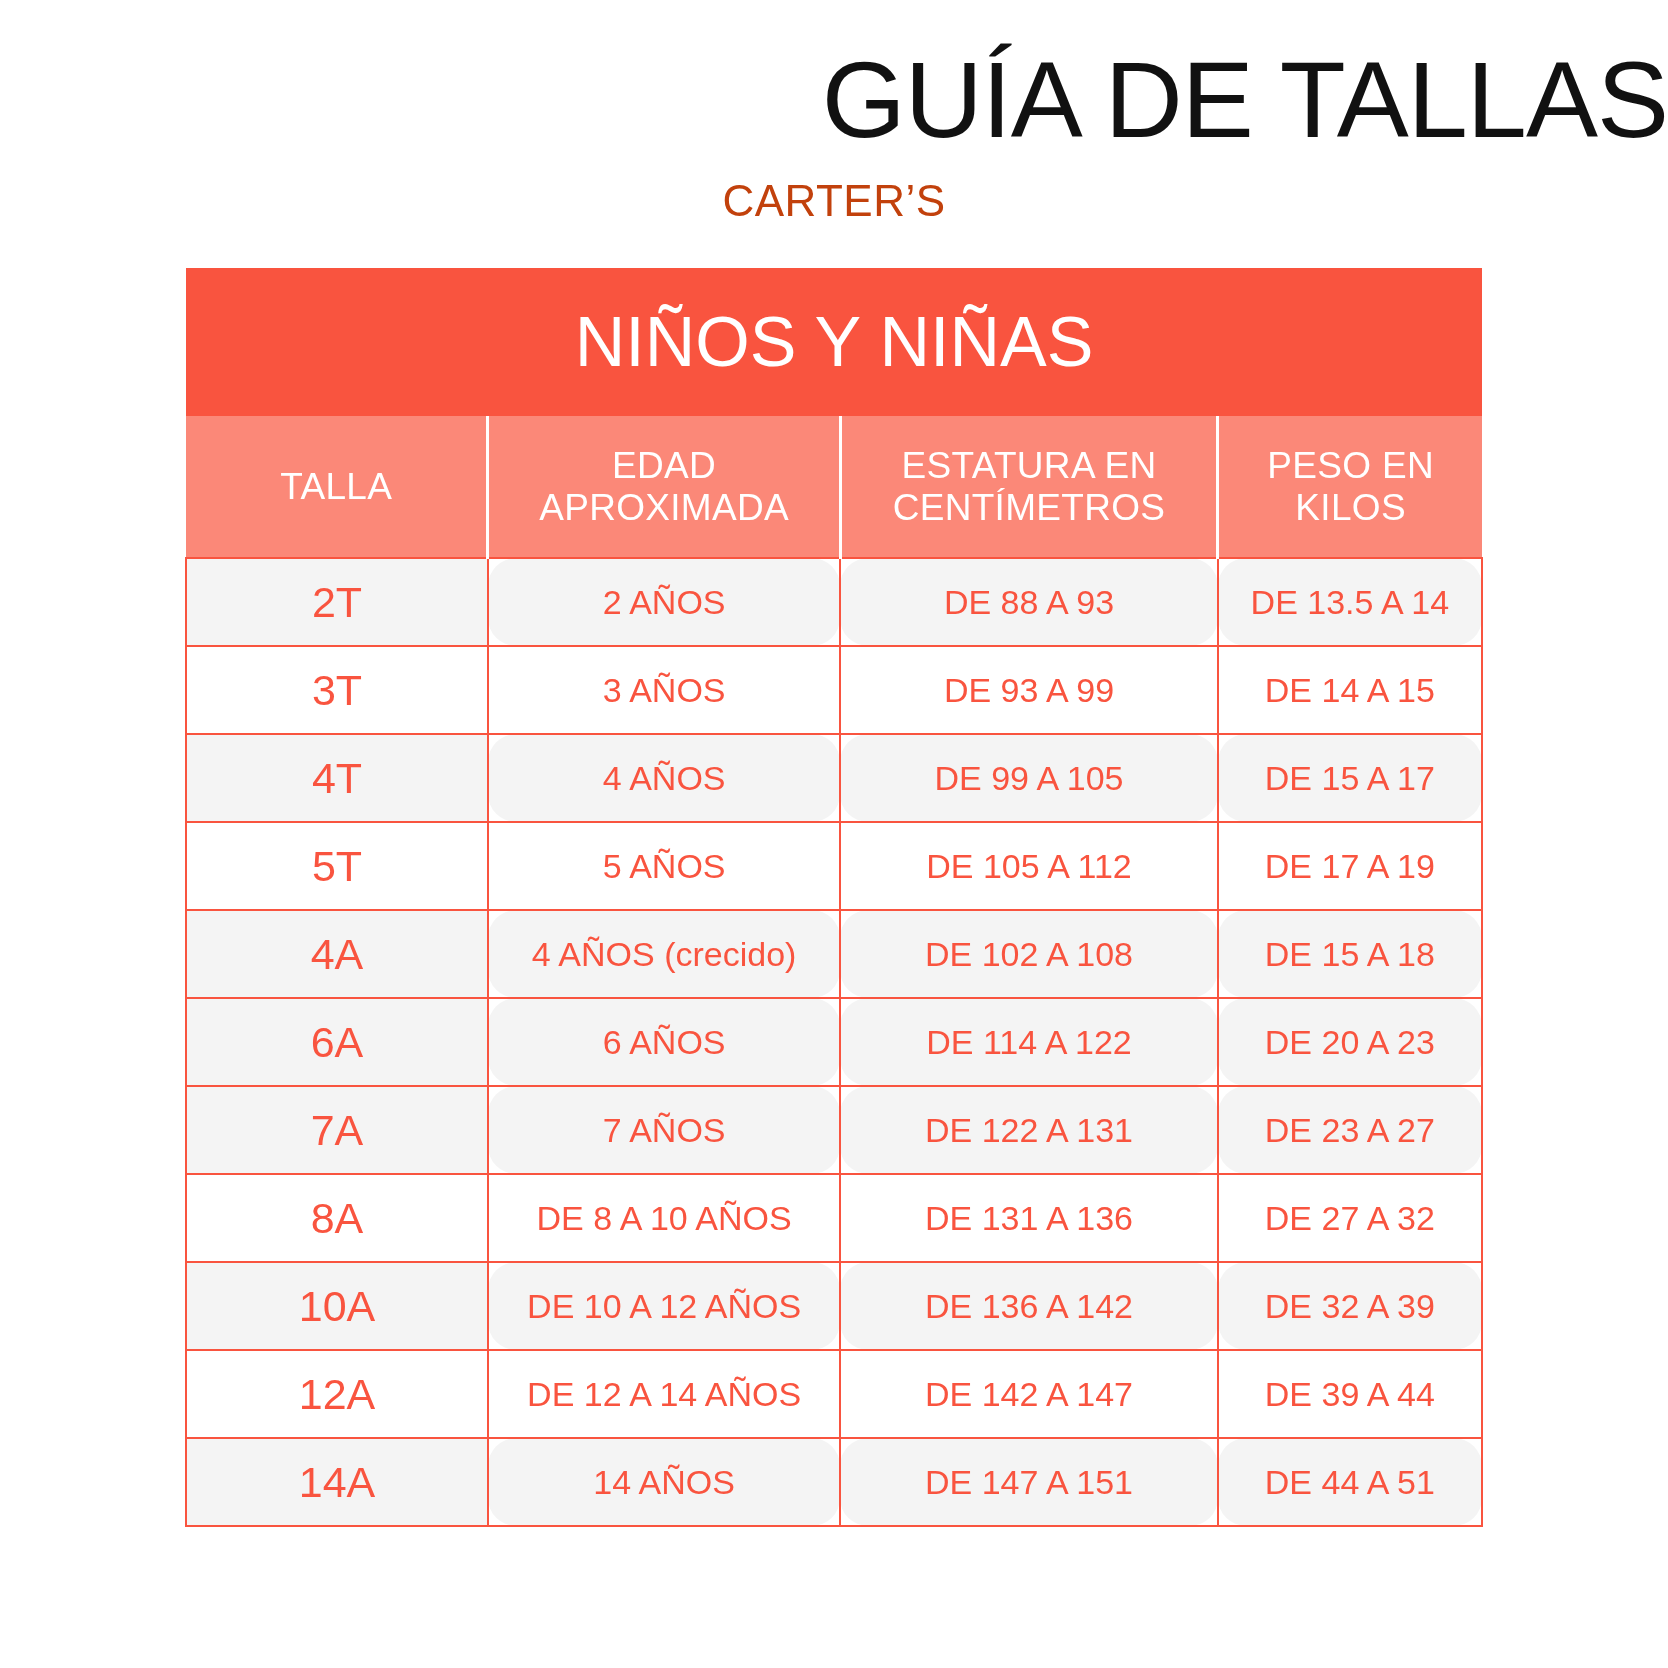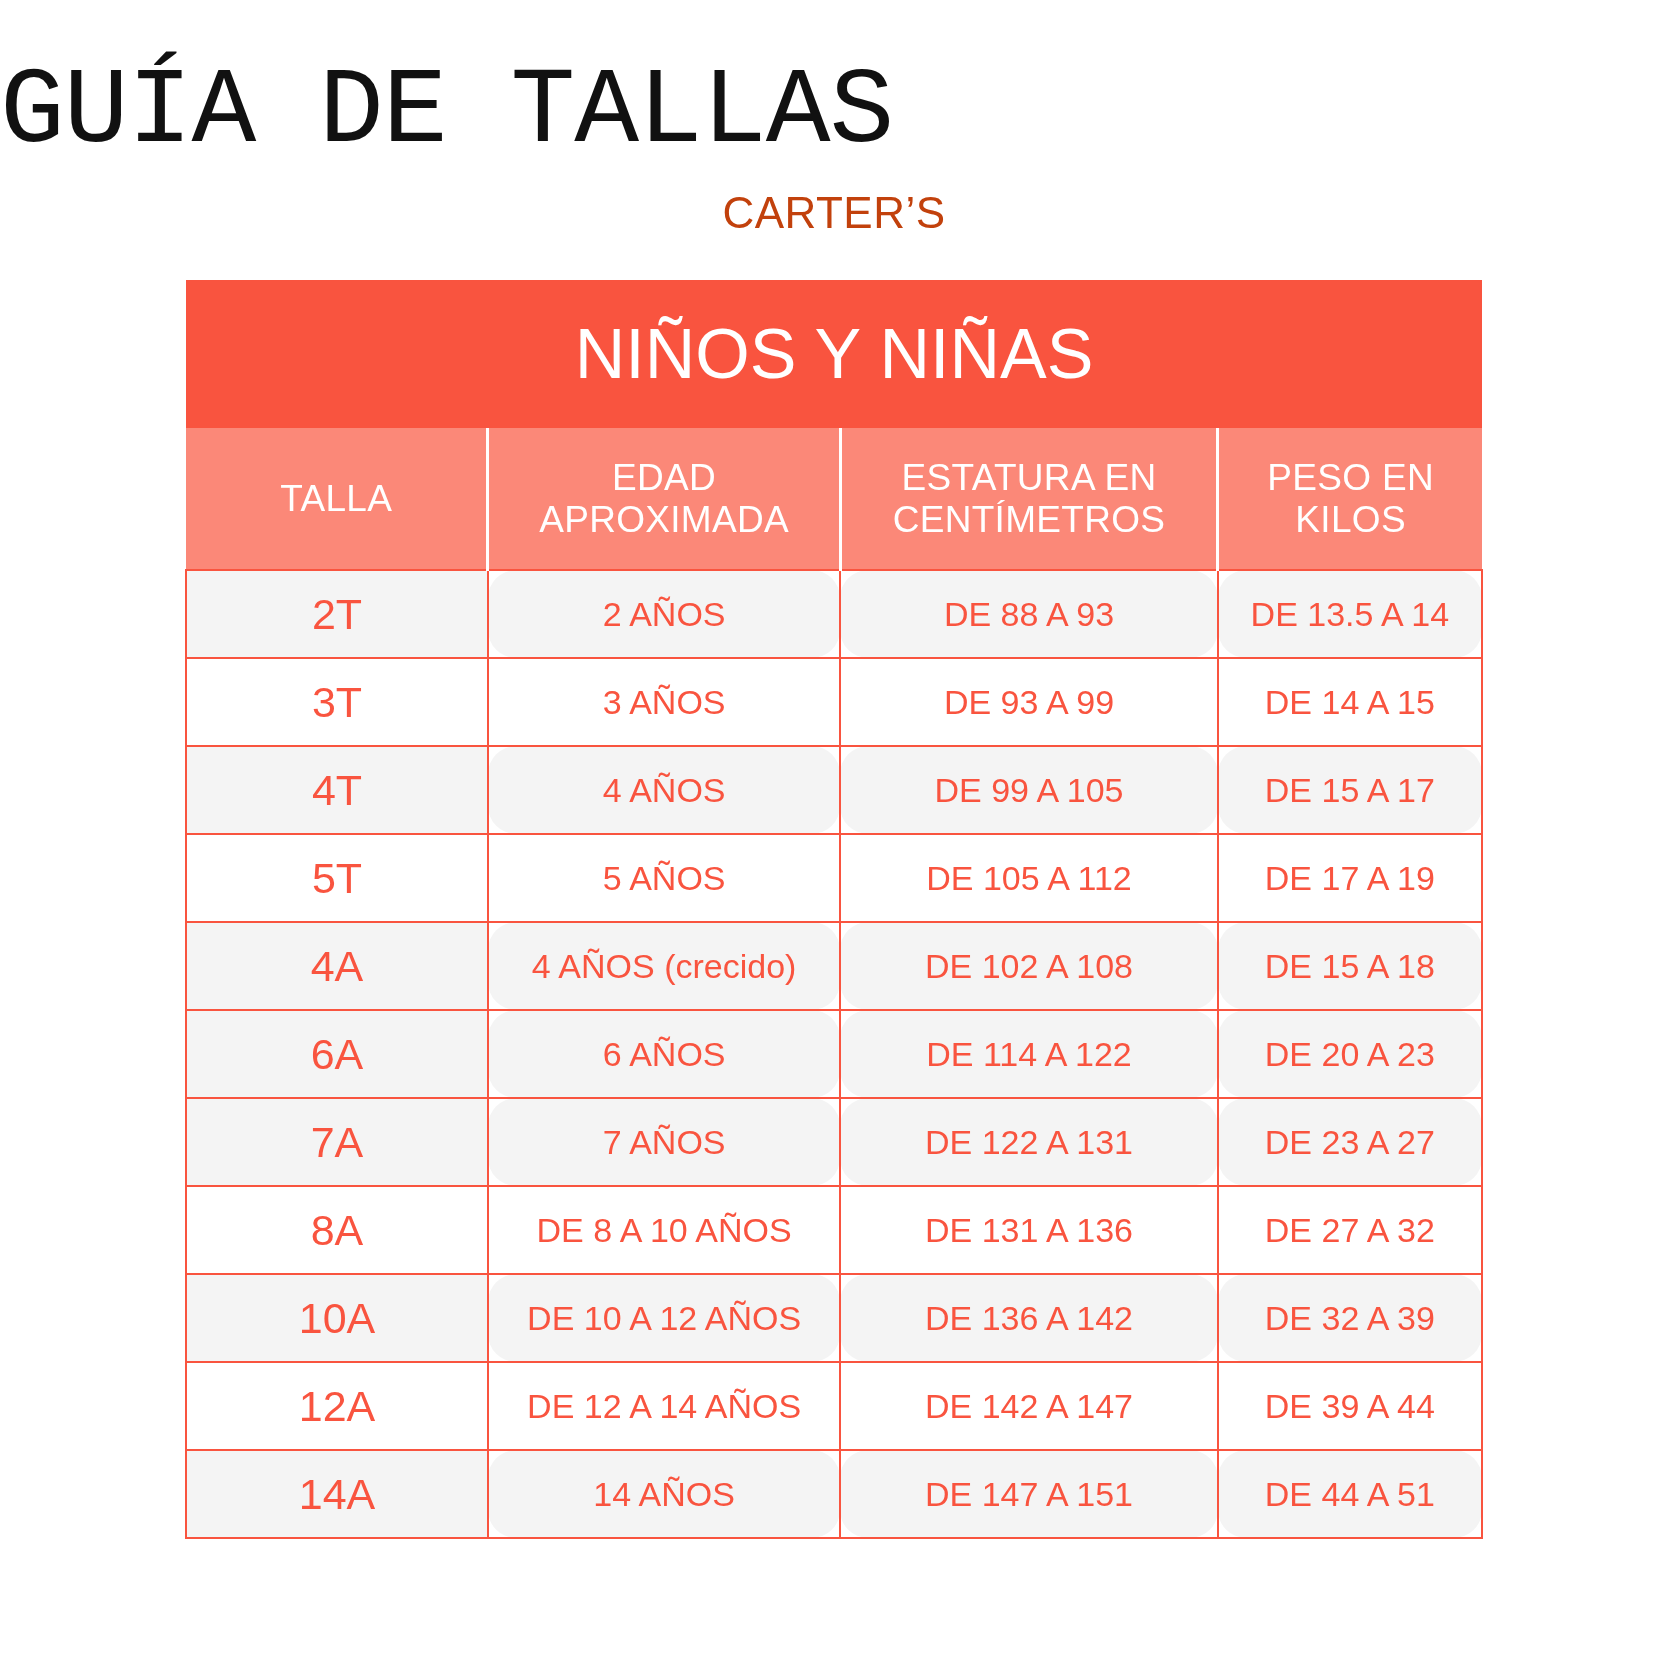--- a/index.html
+++ b/index.html
@@ -13,28 +13,27 @@
     font-family: "Liberation Sans", sans-serif;
     -webkit-font-smoothing: antialiased;
   }
   .page {
     position: relative;
     width: 1668px;
     height: 1668px;
     box-sizing: border-box;
   }
   .title {
-    text-align: left;
+    text-align: right;
     font-size: 108px;
     line-height: 1.0;
     letter-spacing: -1px;
     color: #111111;
     font-weight: 400;
-    padding-top: 58px;
-    font-family: Liberation Mono, monospace;
+    padding-top: 46px;
   }
   .brand {
     text-align: center;
     font-size: 44px;
     color: #c2410c;
     letter-spacing: 0.5px;
     margin-top: 22px;
     font-weight: 400;
   }
   .table-wrap {

